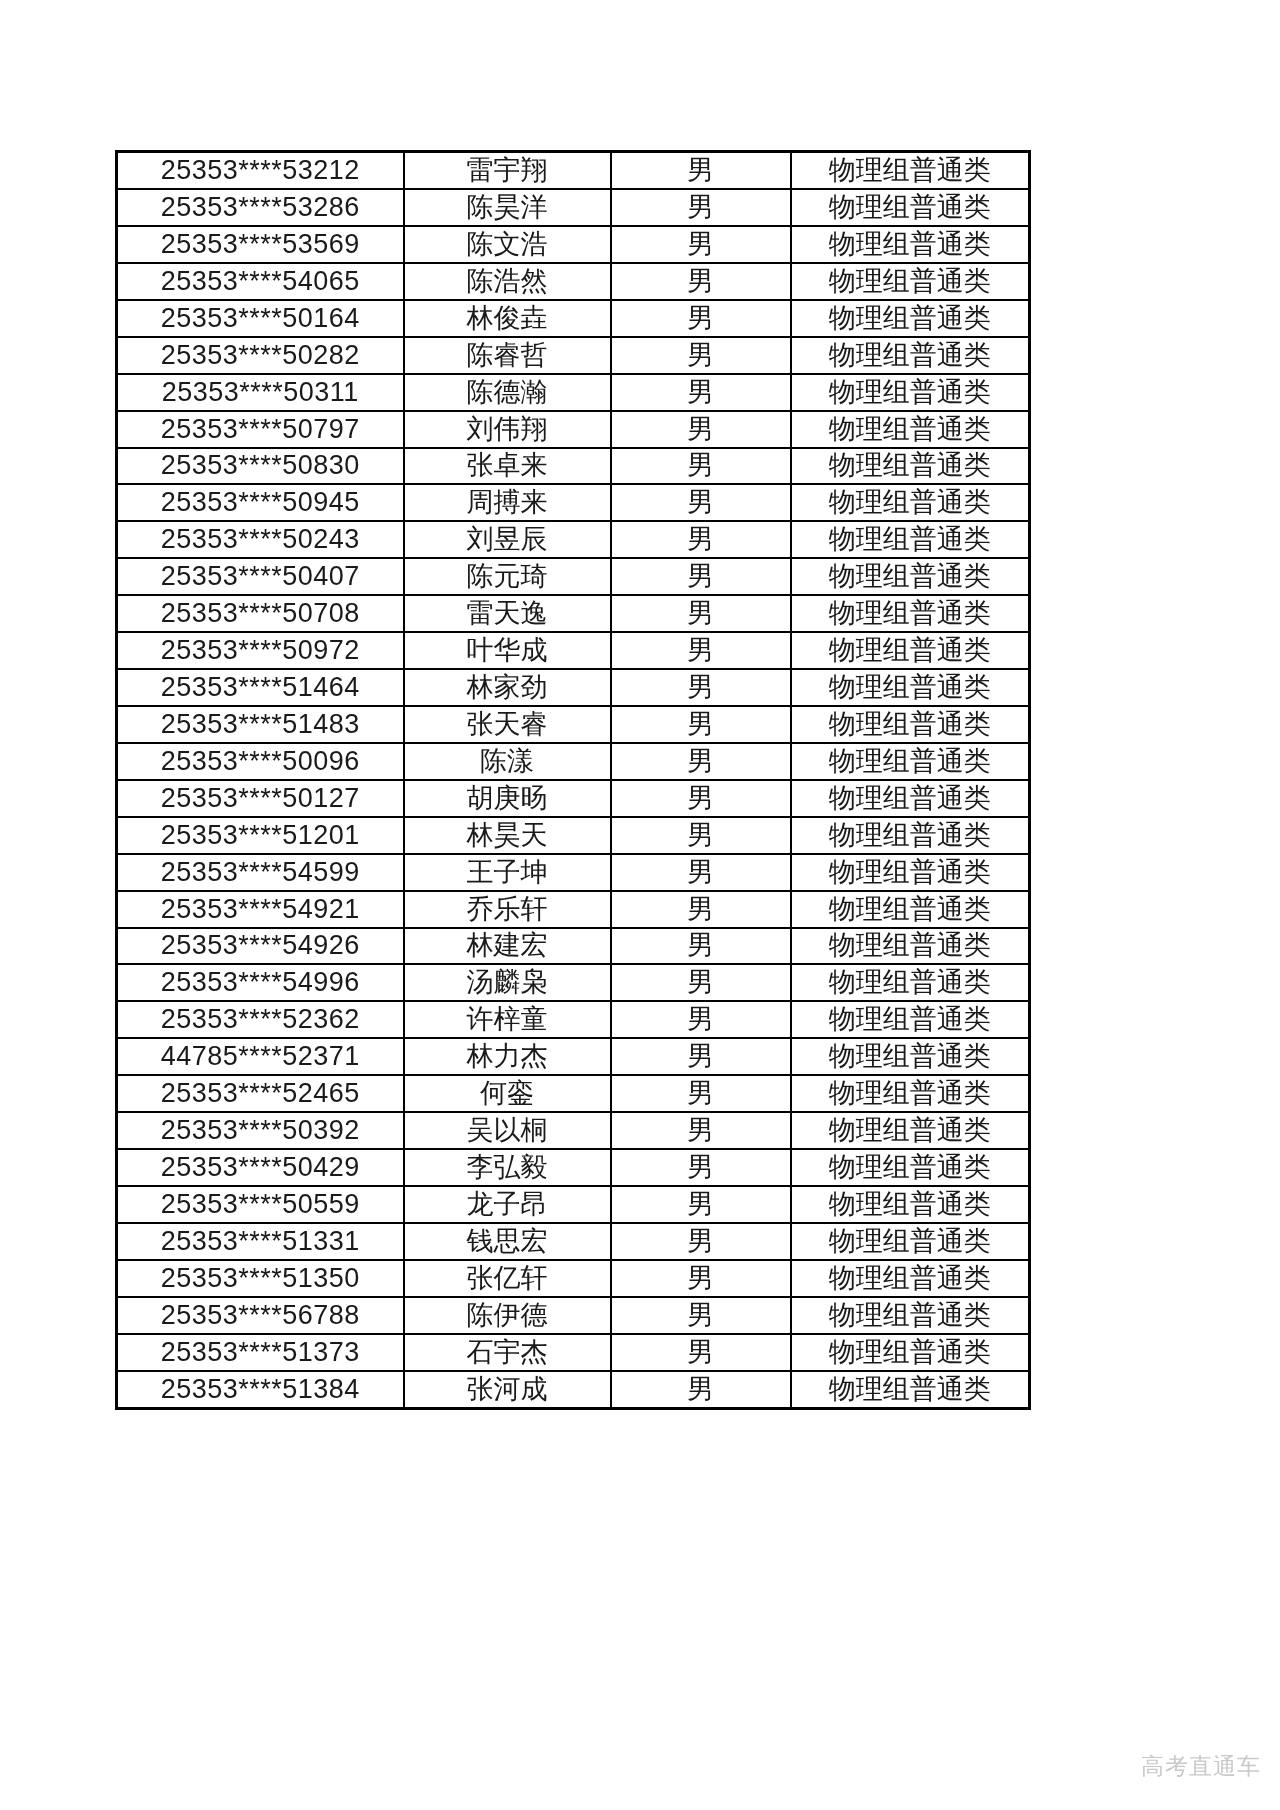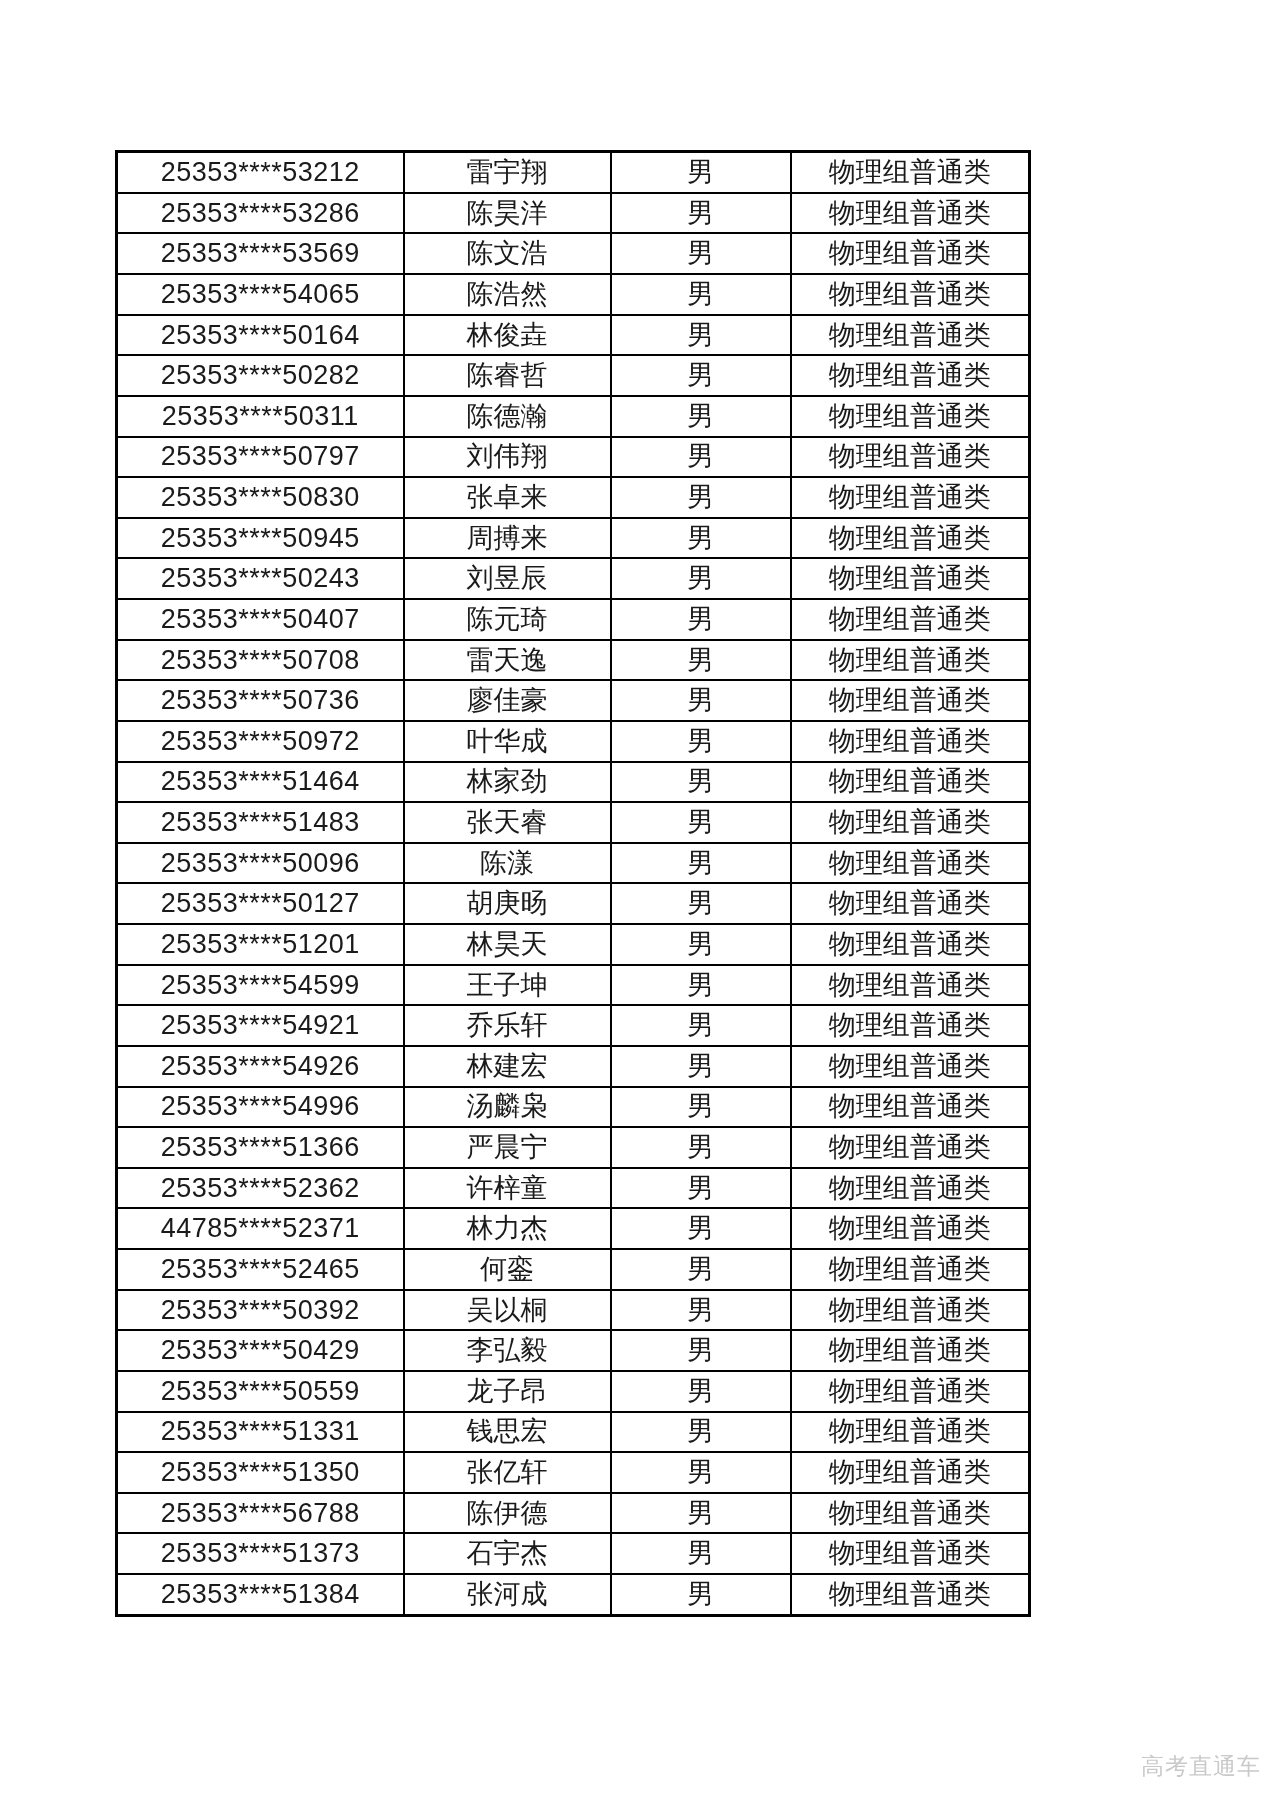--- a/index.html
+++ b/index.html
@@ -17,21 +17,21 @@
   .page {
     position: absolute;
     inset: 0;
     background: #ffffff;
   }
   table.candidate-table {
     position: absolute;
     left: 115px;
     top: 150px;
     width: 913px;
-    height: 1467px;
+    height: 1260px;
     border-collapse: collapse;
     table-layout: fixed;
     border: 3px solid #000000;
   }
   table.candidate-table td {
     border: 2px solid #000000;
     text-align: center;
     vertical-align: middle;
     padding: 0;
     font-size: 27px;
@@ -142,26 +142,20 @@
           <td class="cell-gender">男</td>
           <td class="cell-category">物理组普通类</td>
         </tr>
         <tr>
           <td class="cell-id">25353****50708</td>
           <td class="cell-name">雷天逸</td>
           <td class="cell-gender">男</td>
           <td class="cell-category">物理组普通类</td>
         </tr>
         <tr>
-          <td class="cell-id">25353****50736</td>
-          <td class="cell-name">廖佳豪</td>
-          <td class="cell-gender">男</td>
-          <td class="cell-category">物理组普通类</td>
-        </tr>
-        <tr>
           <td class="cell-id">25353****50972</td>
           <td class="cell-name">叶华成</td>
           <td class="cell-gender">男</td>
           <td class="cell-category">物理组普通类</td>
         </tr>
         <tr>
           <td class="cell-id">25353****51464</td>
           <td class="cell-name">林家劲</td>
           <td class="cell-gender">男</td>
           <td class="cell-category">物理组普通类</td>
@@ -208,26 +202,20 @@
           <td class="cell-gender">男</td>
           <td class="cell-category">物理组普通类</td>
         </tr>
         <tr>
           <td class="cell-id">25353****54996</td>
           <td class="cell-name">汤麟枭</td>
           <td class="cell-gender">男</td>
           <td class="cell-category">物理组普通类</td>
         </tr>
         <tr>
-          <td class="cell-id">25353****51366</td>
-          <td class="cell-name">严晨宁</td>
-          <td class="cell-gender">男</td>
-          <td class="cell-category">物理组普通类</td>
-        </tr>
-        <tr>
           <td class="cell-id">25353****52362</td>
           <td class="cell-name">许梓童</td>
           <td class="cell-gender">男</td>
           <td class="cell-category">物理组普通类</td>
         </tr>
         <tr>
           <td class="cell-id">44785****52371</td>
           <td class="cell-name">林力杰</td>
           <td class="cell-gender">男</td>
           <td class="cell-category">物理组普通类</td>

